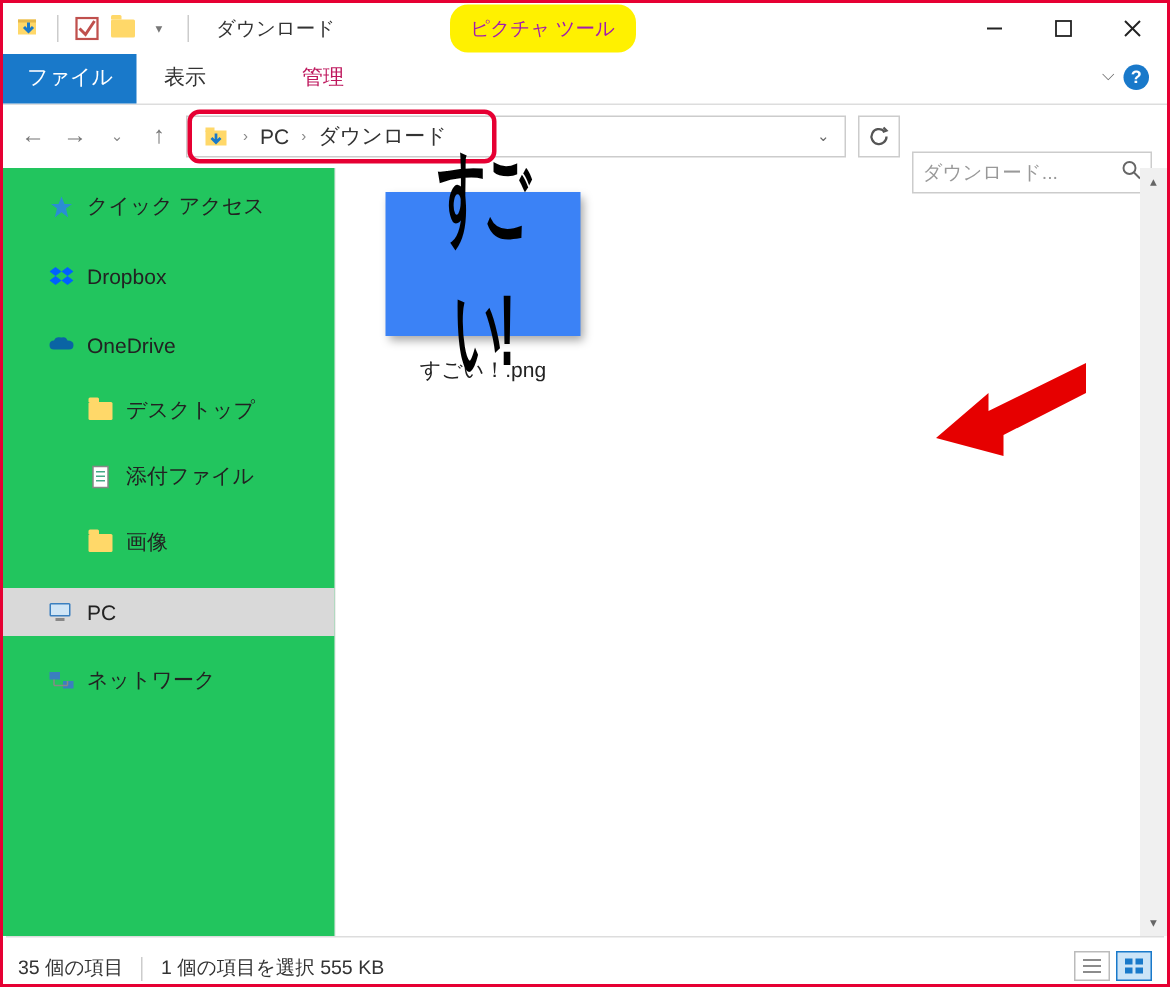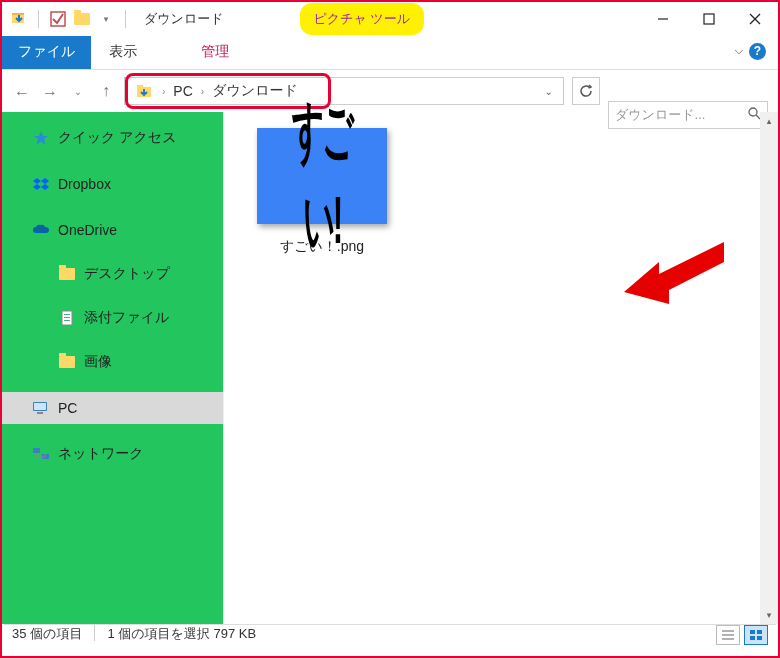--- a/index.html
+++ b/index.html
@@ -54,21 +54,21 @@
   .thumb .imgbox .fake { font-size: 42px; font-weight: 900; transform: scaleY(1.6) scaleX(0.75); letter-spacing:-3px; color:#000; }
   .thumb .fname { margin-top: 14px; font-size: 14px; color:#222; }
 
   .arrow { position:absolute; left: 400px; top: 130px; }
 
   .vscroll { position:absolute; right:0; top:0; bottom:0; width:18px; background:#f0f0f0; }
   .vscroll .up, .vscroll .down { height:18px; display:flex; align-items:center; justify-content:center; font-size:9px; color:#666; }
   .vscroll .down { position:absolute; bottom:0; width:100%; }
 
   
-  .status { position:absolute; left:2px; right:2px; bottom:2px; height: 30px; border-top:1px solid #ddd; display:flex; align-items:flex-start; font-size:13px; color:#333; padding:0 8px; background:#fff; }
+  .status { position:absolute; left:2px; right:2px; bottom:2px; height: 30px; border-top:1px solid #ddd; display:flex; align-items:flex-end; font-size:13px; color:#333; padding:0 8px; background:#fff; }
   .status .ssep { width:1px; height:16px; background:#ccc; margin: 0 12px; }
   .status .sspacer { flex:1; }
   .status .viewbtn { width:24px; height:20px; border:1px solid #bbb; margin-left:4px; display:flex; align-items:center; justify-content:center; font-size:11px; color:#666; }
   .status .viewbtn.active { border-color:#1979ca; background:#cce4f7; }
 
   
   .folder-ic { width:16px; height:12px; background:#ffd869; border-radius:1px; position:relative; }
   .folder-ic::before { content:""; position:absolute; top:-3px; left:0; width:7px; height:3px; background:#ffd869; border-radius:1px 1px 0 0; }
 </style>
 </head>
@@ -265,21 +265,21 @@
     <div class="vscroll">
       <div class="up">▴</div>
       <div class="down">▾</div>
     </div>
   </div>
 </div>
 
 <div class="status">
   <span>35 個の項目</span>
   <span class="ssep"></span>
-  <span>1 個の項目を選択 797 KB</span>
+  <span>1 個の項目を選択 555 KB</span>
   <span class="sspacer"></span>
   <span class="viewbtn">
     <svg width="14" height="12">
         <line x1="1" y1="2" x2="13" y2="2" stroke="#666"></line>
         <line x1="1" y1="6" x2="13" y2="6" stroke="#666"></line>
         <line x1="1" y1="10" x2="13" y2="10" stroke="#666"></line>
       </svg>
   </span>
   <span class="viewbtn active">
     <svg width="14" height="12">

